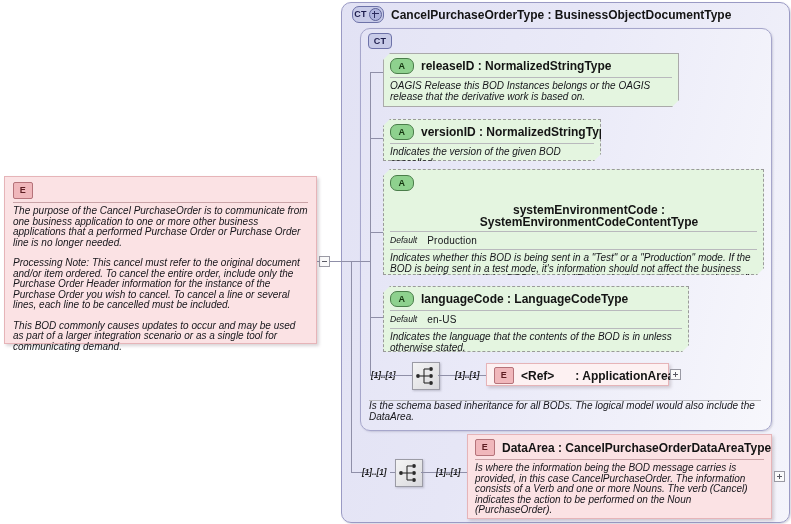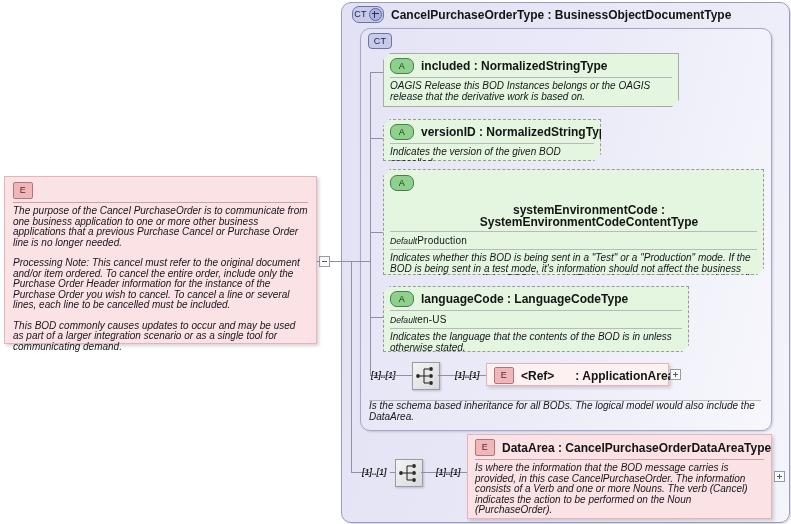--- a/index.html
+++ b/index.html
@@ -9,21 +9,21 @@
     font-family: "Liberation Sans", sans-serif;
     overflow: hidden;
   }
   #stage { position: relative; width: 791px; height: 524px; }
 
   
   .titlerow { display: flex; align-items: center; gap: 7px; }
   .badge {
     flex: none;
     display: inline-flex; align-items: center; justify-content: center;
-    font-size: 9px; font-weight: normal; letter-spacing: .3px;
+    font-size: 9px; font-weight: bold; letter-spacing: .3px;
     line-height: 1;
   }
   .badge-ct {
     width: 22px; height: 14px; border-radius: 4px;
     background: #c8cbe8; border: 1px solid #6d72a8; color: #1b1b4b;
   }
   .badge-ct-plus {
     width: 30px; height: 15px; border-radius: 7px;
     background: #c8cbe8; border: 1px solid #6d72a8; color: #1b1b4b;
     gap: 2px;
@@ -47,21 +47,21 @@
   .plusglyph::before { left:2px; right:2px; top:4px; height:1px; }
   .plusglyph::after  { top:2px; bottom:2px; left:4px; width:1px; }
 
   .boxtitle { font-size: 12px; font-weight: bold; color: #141414; white-space: nowrap; }
   .boxtitle.wrap { white-space: normal; line-height: 12px; text-align: center; margin-top: 30px; }
 
   .hr { height: 1px; background: #b9b9bd; margin: 3px 0 3px 0; }
   .desc {
     font-size: 10px; font-style: italic; color: #15151a; line-height: 10.5px;
   }
-  .defrow { display: flex; align-items: center; }
+  .defrow { display: flex; gap: 10px; align-items: flex-start; }
   .deflabel { font-size: 8.6px; font-style: italic; color: #15151a; }
   .defval { font-size: 10px; font-weight: normal; color: #15151a; letter-spacing: .2px; }
 
   
   .ct-outer {
     position: absolute;
     background: linear-gradient(105deg,#e2e2f4 0%, #e6e6f6 40%, #f4f4fb 100%);
     border: 1px solid #9a9ac4;
     border-radius: 10px;
     box-shadow: 1px 1px 2px rgba(80,80,120,.25);
@@ -156,21 +156,21 @@
   <div class="ln h" style="left:351px; top:261px; width:19px;"></div>
   <div class="ln h" style="left:351px; top:472px; width:20px;"></div>
 
   <div class="ln h" style="left:330px; top:261px; width:21px;"></div>
   <div class="expand minus" style="left:319px; top:256px;"></div>
   <div class="ln h" style="left:316px; top:261px; width:4px;"></div>
 
   <div class="attrbox solid" style="left:383px; top:53px; width:296px; height:54px;">
     <div class="titlerow">
       <span class="badge badge-a">A</span>
-      <span class="boxtitle">included : NormalizedStringType</span>
+      <span class="boxtitle">releaseID : NormalizedStringType</span>
     </div>
     <div class="hr"></div>
     <div class="desc">OAGIS Release this BOD Instances belongs or the OAGIS release that the derivative work is based on.</div>
   </div>
 
   <div class="attrbox" style="left:383px; top:119px; width:218px; height:42px;">
     <div class="titlerow">
       <span class="badge badge-a">A</span>
       <span class="boxtitle">versionID : NormalizedStringType</span>
     </div>
@@ -257,29 +257,29 @@
 
   <div class="ln h" style="left:421px; top:472px; width:46px;"></div>
   <div class="card" style="left:436px; top:468px;">[1]..[1]</div>
 
   <div class="elembox" style="left:467px; top:434px; width:305px; height:85px;">
     <div class="titlerow">
       <span class="badge badge-e">E</span>
       <span class="boxtitle">DataArea : CancelPurchaseOrderDataAreaType</span>
     </div>
     <div class="hr" style="background:#c9a3a7;"></div>
-    <div class="desc">Is where the information that the BOD message carries is provided, in this case CancelPurchaseOrder. The information consists of a Verb and one or more Nouns. The verb (Cancel) indicates the action to be performed on the Noun (PurchaseOrder).</div>
+    <div class="desc">Is where the information being the BOD message carries is provided, in this case CancelPurchaseOrder. The information consists of a Verb and one or more Nouns. The verb (Cancel) indicates the action to be performed on the Noun (PurchaseOrder).</div>
   </div>
   <div class="expand" style="left:774px; top:471px;"></div>
 
   <div class="elembox" style="left:4px; top:176px; width:313px; height:168px; padding:5px 8px 7px 8px;">
     <div class="titlerow">
       <span class="badge badge-e">E</span>
     </div>
     <div class="hr" style="background:#c9a3a7;"></div>
-    <div class="desc">The purpose of the Cancel PurchaseOrder is to communicate from one business application to one or more other business applications that a previous Purchase Cancel or Purchase Order line is no longer needed.</div>
+    <div class="desc">The purpose of the Cancel PurchaseOrder is to communicate from one business application to one or more other business applications that a performed Purchase Order or Purchase Order line is no longer needed.</div>
     <div style="height:10px;"></div>
     <div class="desc">Processing Note:  This cancel must refer to the original document and/or item ordered.  To cancel the entire order, include only the Purchase Order Header information for the instance of the Purchase Order you wish to cancel.  To cancel a line or several lines, each line to be cancelled must be included.</div>
     <div style="height:10px;"></div>
     <div class="desc">This BOD commonly causes updates to occur and may be used as part of a larger integration scenario or as a single tool for communicating demand.</div>
   </div>
 
 </div>
 
 </body></html>

